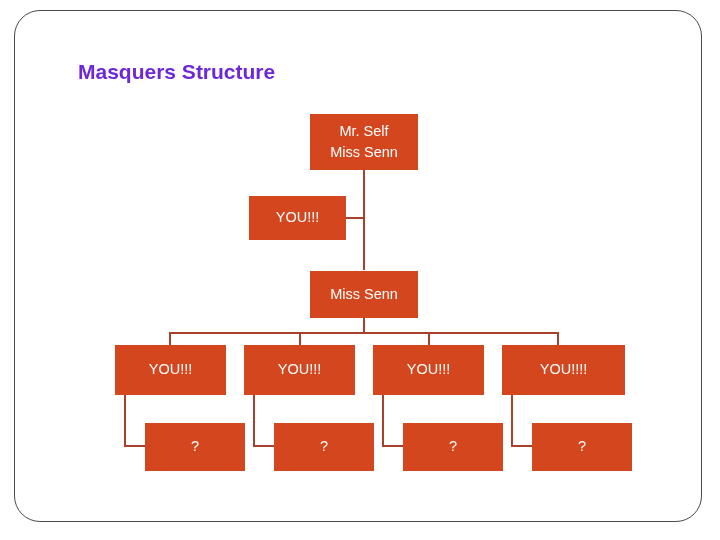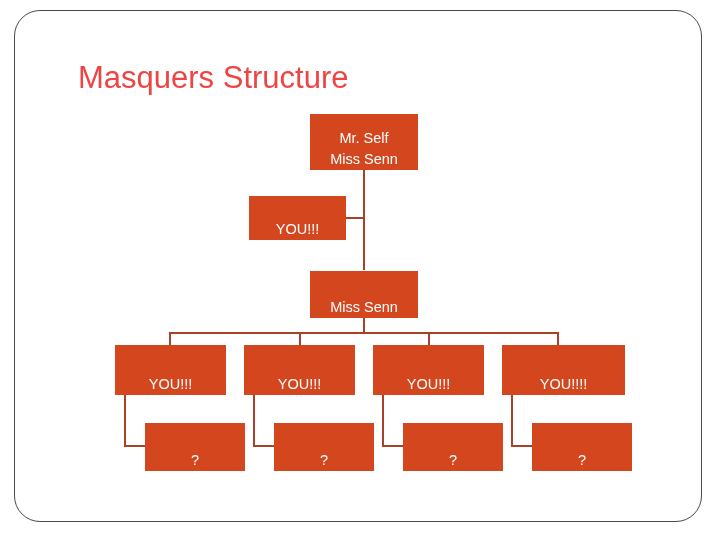--- a/index.html
+++ b/index.html
@@ -28,33 +28,34 @@
     height: 512px;
     border: 1.5px solid #4a4a4a;
     border-radius: 26px;
     box-sizing: border-box;
     pointer-events: none;
   }
   #slide-title {
     position: absolute;
     left: 78px;
     top: 60px;
-    font-size: 31px;
-    color: #ef4444;
+    font-size: 21px;
+    color: #6d28d9;
     letter-spacing: 0px;
     white-space: nowrap;
+    font-weight: bold;
   }
   .node {
     position: absolute;
     background: #D4471E;
     color: #ffffff;
     display: flex;
     flex-direction: column;
     align-items: center;
-    justify-content: flex-end;
+    justify-content: center;
     font-size: 14.5px;
     line-height: 1.45;
     text-align: center;
     box-sizing: border-box;
   }
   .node .line2 { display: block; }
   .conn {
     position: absolute;
     background: #A8412A;
   }

